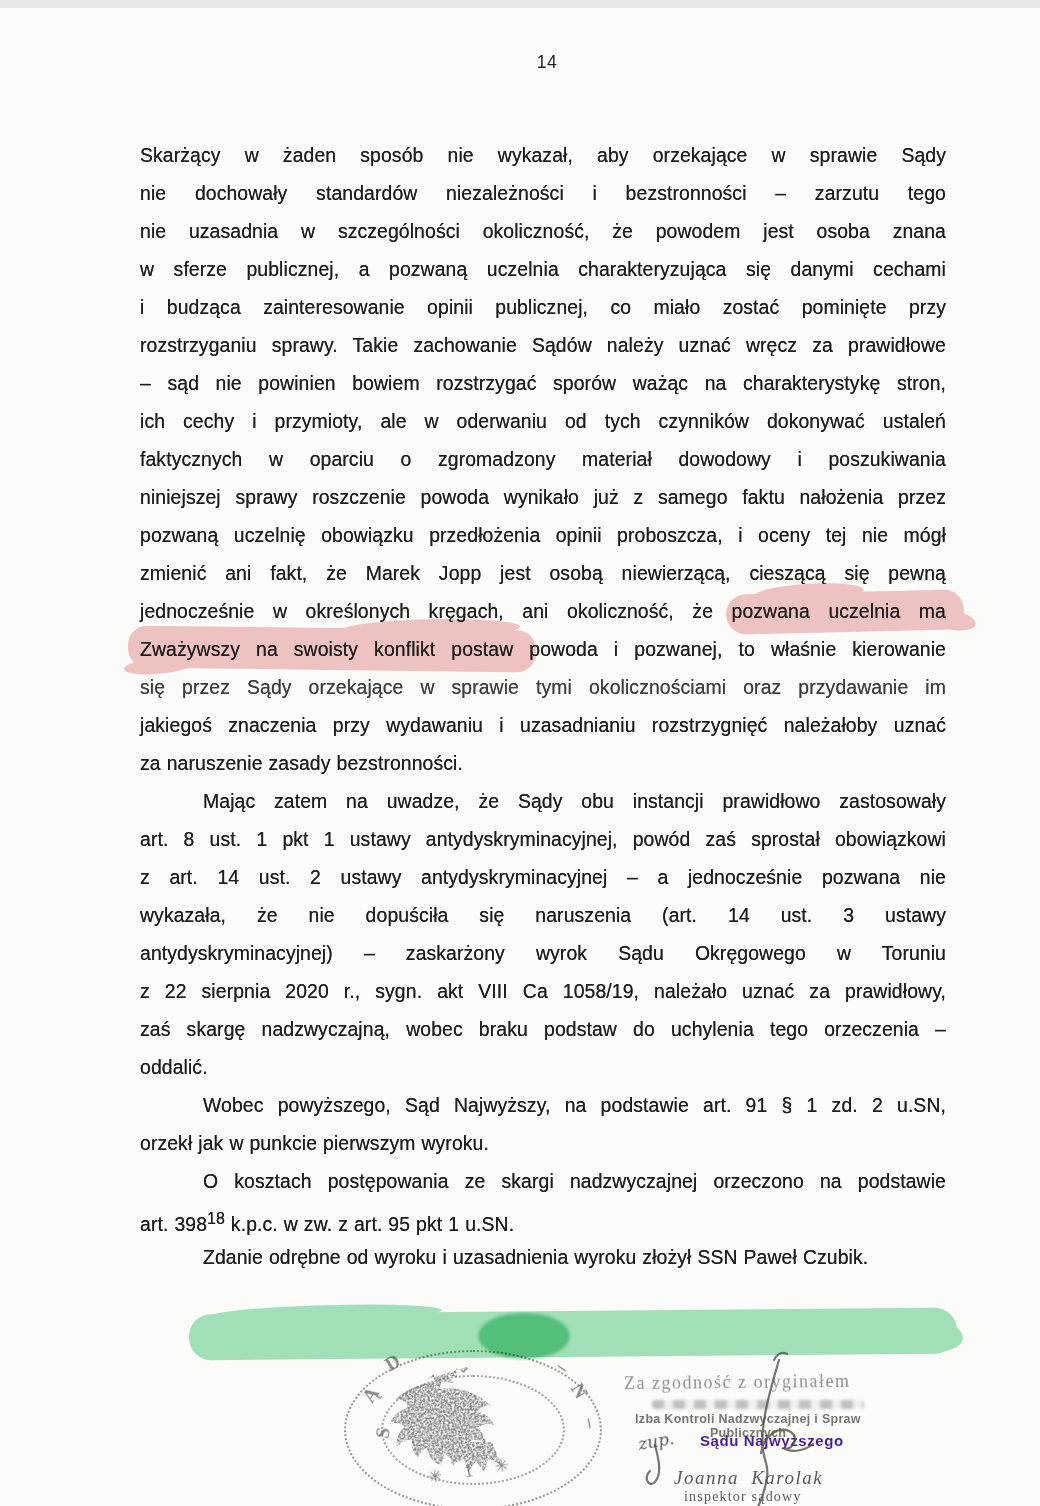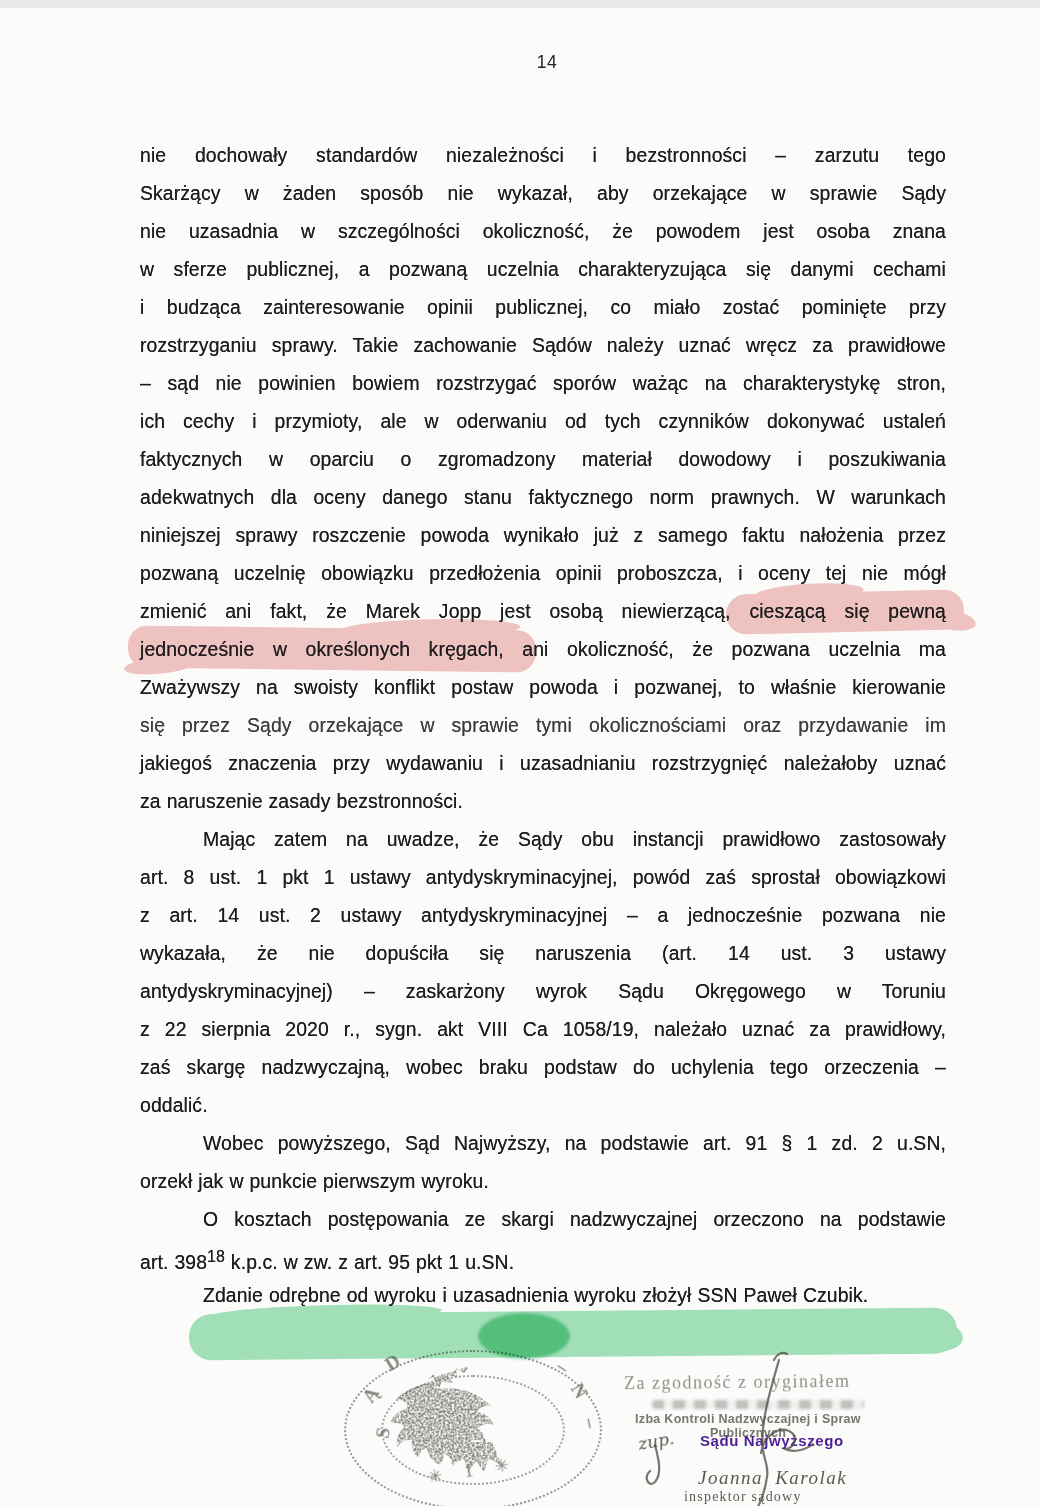--- a/index.html
+++ b/index.html
@@ -70,51 +70,50 @@
     color:#92928b;letter-spacing:1.5px;filter:blur(.45px);transform:rotate(-.6deg);}
   .cert-smudge{left:652px;top:1392px;width:212px;height:9px;border-radius:4px;
     background:repeating-linear-gradient(90deg,rgba(110,110,104,.42) 0 12px,rgba(110,110,104,.08) 12px 21px);
     filter:blur(1.7px);}
   .cert-chamber{left:604px;top:1404px;width:288px;font-size:12.5px;font-weight:bold;color:#77776f;
     text-align:center;letter-spacing:.3px;filter:blur(.35px);}
   .cert-court{left:700px;top:1424px;font-size:15px;font-weight:bold;color:#4c1d95;
     letter-spacing:.6px;filter:blur(.35px);}
   .zup-note{left:638px;top:1423px;font-family:"DejaVu Serif",serif;font-style:italic;
     font-size:17px;color:#55554f;transform:rotate(-10deg);filter:blur(.2px);}
-  .cert-name{left:698px;top:1459px;font-family:"Liberation Serif",serif;font-style:italic;
+  .cert-name{left:674px;top:1459px;font-family:"Liberation Serif",serif;font-style:italic;
     font-size:19px;color:#5e5952;letter-spacing:1.5px;word-spacing:6px;filter:blur(.25px);}
   .cert-title{left:684px;top:1481px;font-family:"Liberation Serif",serif;font-size:14px;
     color:#5e5952;letter-spacing:1.2px;filter:blur(.25px);}
   
   .ink-overlay{position:absolute;left:0;top:0;z-index:6;pointer-events:none;}
 </style>
 </head>
 <body>
 
 <div class="page">
 
   <div class="page-number">14</div>
 
   <div class="hl hl-pink-1"></div>
   <div class="hl hl-pink-2"></div>
   <div class="hl hl-green-1"></div>
   <div class="hl hl-green-blob"></div>
 
   <div class="body-text" id="bodyText">
       <div class="para">
+        <div class="line"><span>Skarżący w żaden sposób nie wykazał, aby orzekające w sprawie Sądy</span></div>
         <div class="line"><span>nie dochowały standardów niezależności i bezstronności – zarzutu tego</span></div>
-        <div class="line"><span>Skarżący w żaden sposób nie wykazał, aby orzekające w sprawie Sądy</span></div>
         <div class="line"><span>nie uzasadnia w szczególności okoliczność, że powodem jest osoba znana</span></div>
         <div class="line"><span>w sferze publicznej, a pozwaną uczelnia charakteryzująca się danymi cechami</span></div>
         <div class="line"><span>i budząca zainteresowanie opinii publicznej, co miało zostać pominięte przy</span></div>
         <div class="line"><span>rozstrzyganiu sprawy. Takie zachowanie Sądów należy uznać wręcz za prawidłowe</span></div>
         <div class="line"><span>– sąd nie powinien bowiem rozstrzygać sporów ważąc na charakterystykę stron,</span></div>
         <div class="line"><span>ich cechy i przymioty, ale w oderwaniu od tych czynników dokonywać ustaleń</span></div>
         <div class="line"><span>faktycznych w oparciu o zgromadzony materiał dowodowy i poszukiwania</span></div>
-        <div class="line"><span>adekwatnych dla oceny danego stanu faktycznego norm prawnych. W warunkach</span></div>
         <div class="line"><span>niniejszej sprawy roszczenie powoda wynikało już z samego faktu nałożenia przez</span></div>
         <div class="line"><span>pozwaną uczelnię obowiązku przedłożenia opinii proboszcza, i oceny tej nie mógł</span></div>
         <div class="line"><span>zmienić ani fakt, że Marek Jopp jest osobą niewierzącą, </span><span>cieszącą się pewną</span></div>
         <div class="line"><span>jednocześnie w określonych kręgach,</span><span> ani okoliczność, że pozwana uczelnia ma</span></div>
         <div class="line"><span>Zważywszy na swoisty konflikt postaw powoda i pozwanej, to właśnie kierowanie</span></div>
         <div class="line faded"><span>się przez Sądy orzekające w sprawie tymi okolicznościami oraz przydawanie im</span></div>
         <div class="line"><span>jakiegoś znaczenia przy wydawaniu i uzasadnianiu rozstrzygnięć należałoby uznać</span></div>
         <div class="line last"><span>za naruszenie zasady bezstronności.</span></div>
       </div>
       <div class="para indent">

